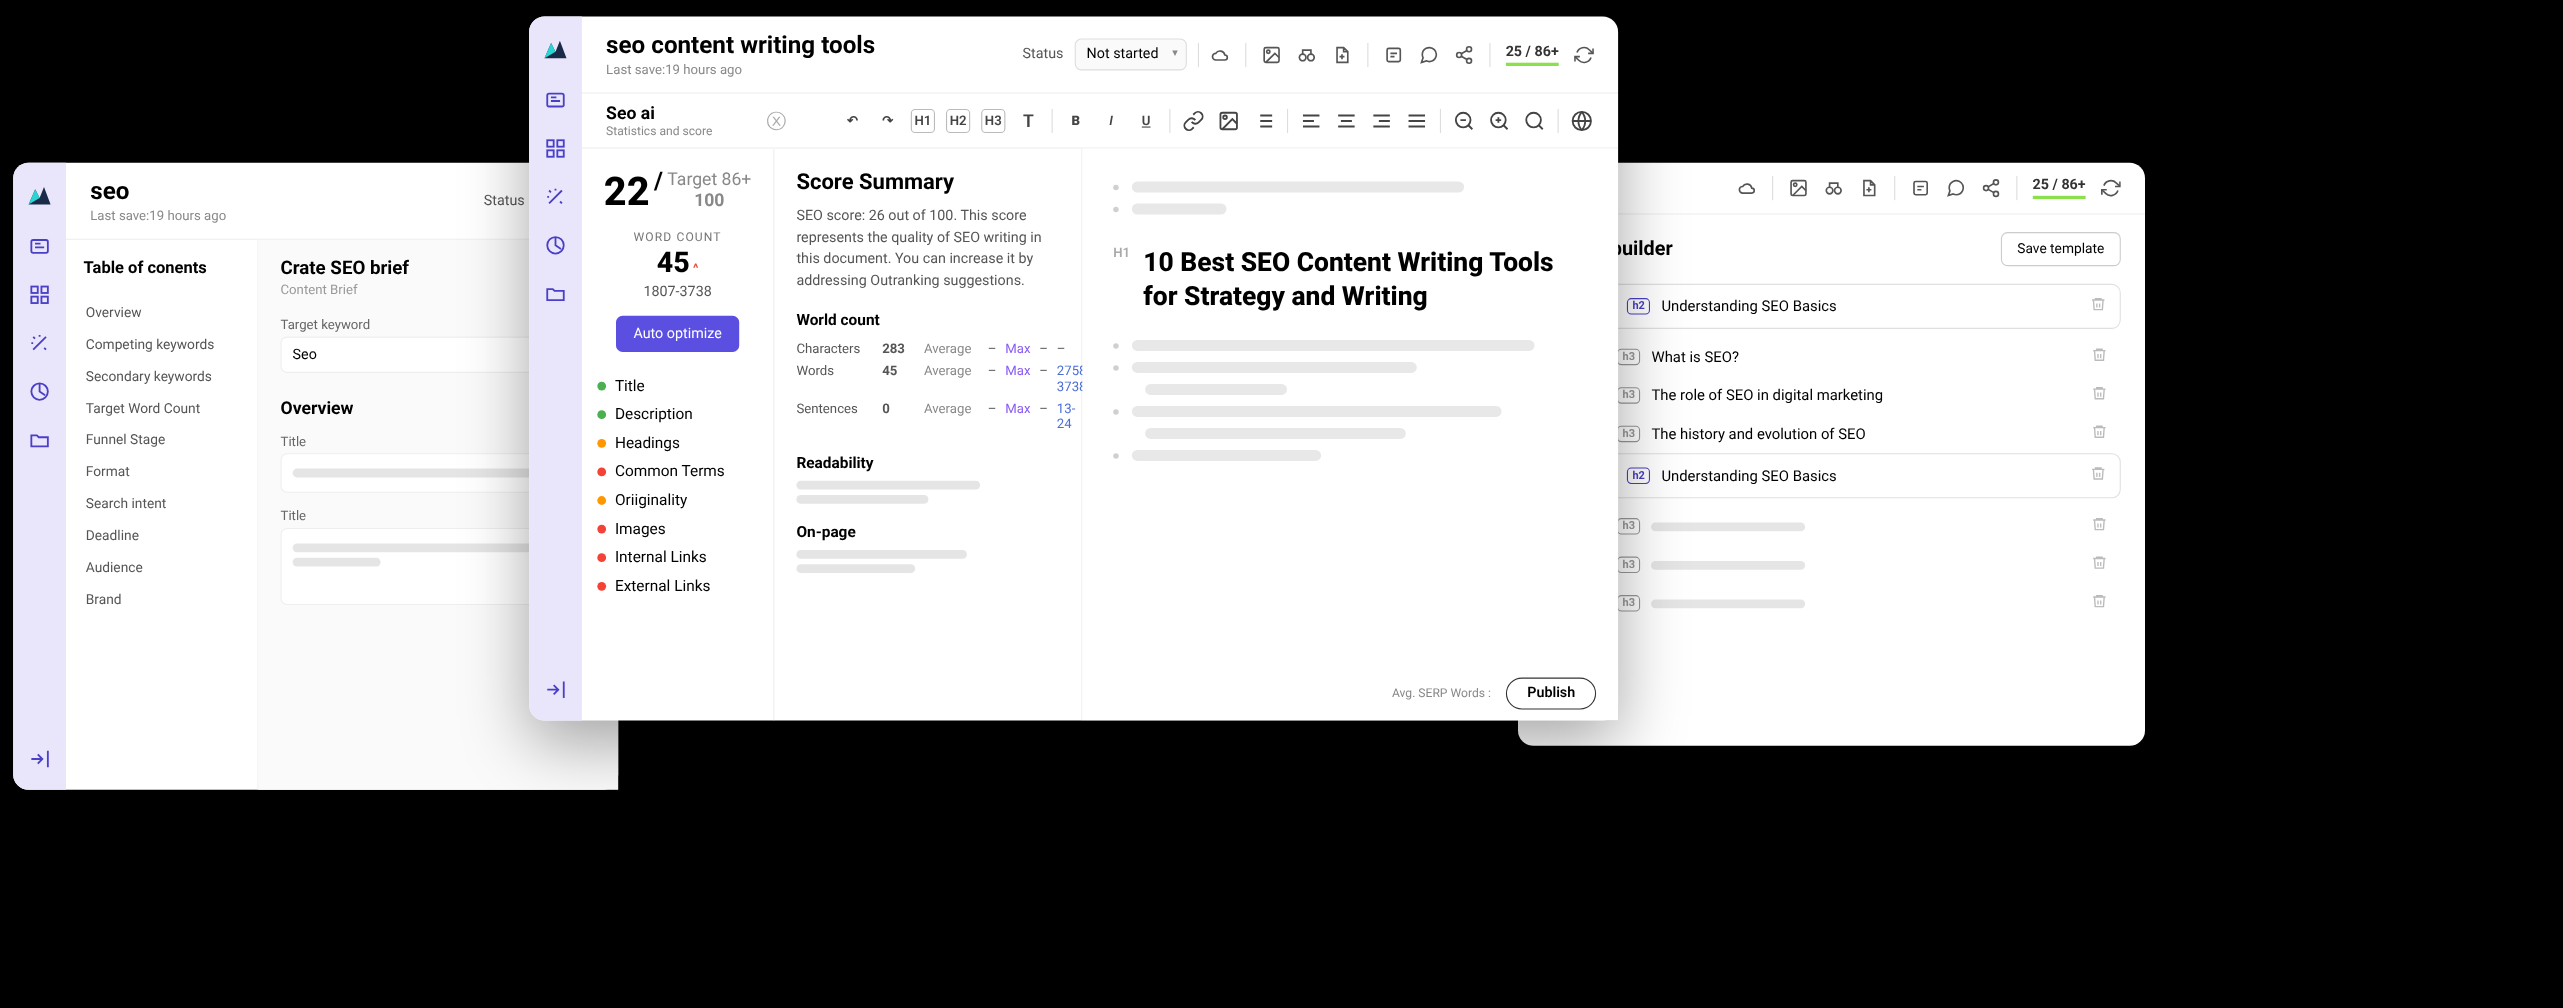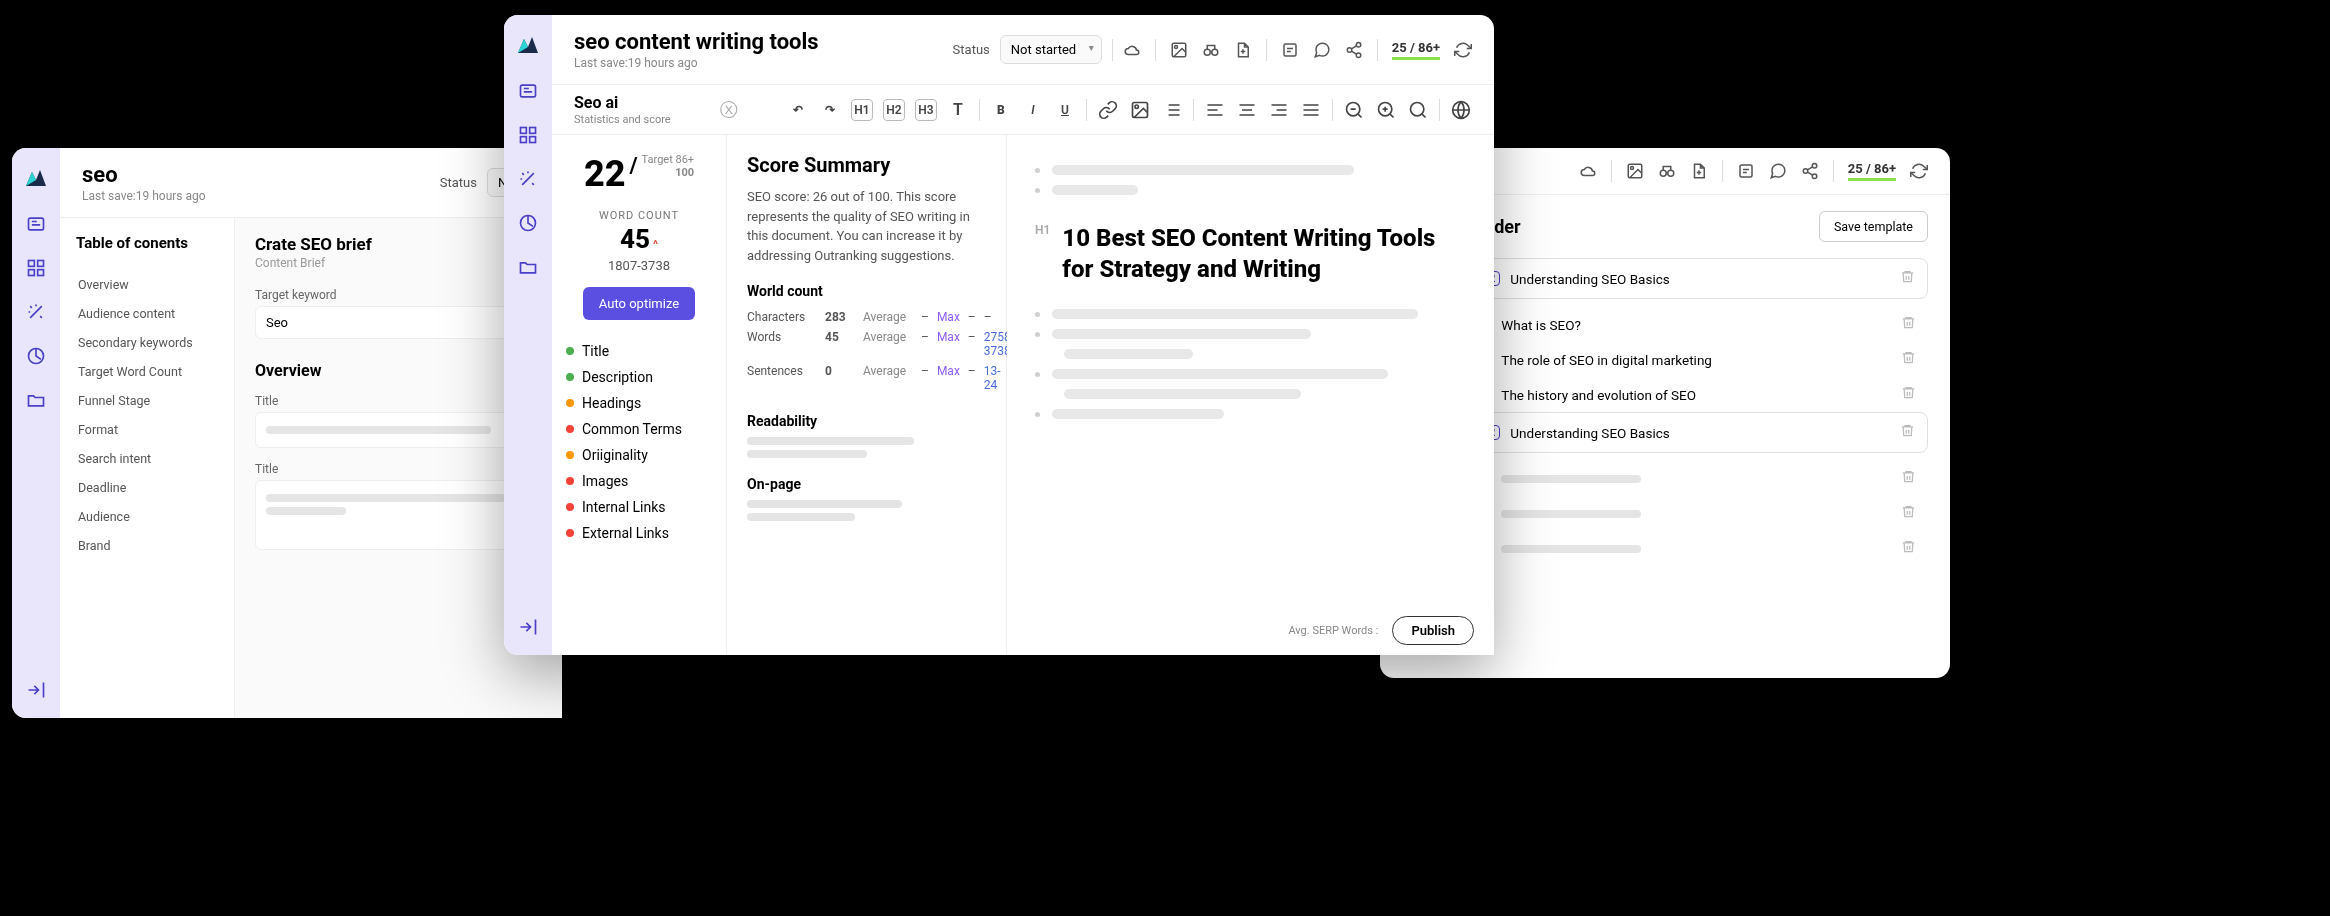--- a/index.html
+++ b/index.html
@@ -1,19 +1,19 @@
 <!DOCTYPE html>
 <html><head>
 <meta charset="utf-8">
 <style>
 *{margin:0;padding:0;box-sizing:border-box;font-family:-apple-system,BlinkMacSystemFont,"Segoe UI",Roboto,sans-serif}
 body{background:#000;width:2330px;height:916px;position:relative;overflow:hidden}
 .card{background:#fff;border-radius:14px;position:absolute;box-shadow:0 20px 60px rgba(0,0,0,0.35)}
 .card-left{left:12px;top:148px;width:550px;height:570px;z-index:1}
-.card-center{left:504px;top:15px;width:990px;height:640px;z-index:3}
+.card-center{left:481px;top:15px;width:990px;height:640px;z-index:3}
 .card-right{left:1380px;top:148px;width:570px;height:530px;z-index:2}
 .rail{width:48px;background:#e9e6fb;display:flex;flex-direction:column;align-items:center;padding:18px 0;gap:24px;border-radius:14px 0 0 14px}
 .logo{width:24px;height:24px}
 .rail-icon{width:20px;height:20px;color:#4a3fc7;cursor:pointer}
 .rail-bottom{margin-top:auto}
 .hdr{display:flex;align-items:center;padding:14px 22px;gap:18px;border-bottom:1px solid #eee}
 .hdr-title{font-size:22px;font-weight:700}
 .hdr-sub{font-size:12px;color:#888;margin-top:2px}
 .hdr-right{margin-left:auto;display:flex;align-items:center;gap:10px}
 .status-label{font-size:13px;color:#555}
@@ -41,21 +41,21 @@
 .stats-head{display:flex;align-items:center;padding:8px 22px;border-bottom:1px solid #eee;gap:20px}
 .stats-title{font-weight:700;font-size:16px}
 .stats-sub{font-size:11px;color:#888;margin-top:1px}
 .stats-close{margin-left:auto;color:#aaa;cursor:pointer;font-size:18px}
 .editor-toolbar{display:flex;gap:10px;align-items:center;margin-left:auto}
 .editor-toolbar .ico{width:22px;height:22px;display:flex;align-items:center;justify-content:center;font-size:12px;font-weight:600;color:#444;border:1.5px solid transparent;border-radius:4px;cursor:pointer}
 .editor-toolbar .ico.box{border-color:#bbb}
 .score-panel{width:175px;padding:18px 14px;border-right:1px solid #eee;text-align:center}
 .score-big{font-size:36px;font-weight:800}
 .score-slash{font-size:22px;font-weight:700}
-.score-target{font-size:11px;color:#888;text-align:right;display:inline-block}
+.score-target{font-size:16px;color:#888;text-align:center;display:inline-block}
 .wc-label{font-size:11px;color:#777;letter-spacing:1px;margin-top:14px}
 .wc-num{font-size:26px;font-weight:800;margin-top:2px}
 .wc-range{font-size:13px;color:#555;margin-top:4px}
 .btn-optimize{background:#5a4fe0;color:#fff;border:none;border-radius:6px;padding:9px 16px;font-size:13px;margin-top:14px;cursor:pointer}
 .check-list{margin-top:18px;text-align:left}
 .check-item{font-size:14px;padding:5px 0;display:flex;align-items:center;gap:8px}
 .dot{width:8px;height:8px;border-radius:50%}
 .dot.green{background:#4caf50}
 .dot.orange{background:#ff9800}
 .dot.red{background:#f44336}
@@ -139,21 +139,21 @@
       <div class="hdr-right">
         <span class="status-label">Status</span>
         <div class="select-wrap"><select class="status-select"><option>No</option></select></div>
       </div>
     </div>
     <div class="left-body">
       <div class="toc">
         <h3>Table of conents</h3>
         <div id="toc-list">
               <div class="toc-item">Overview</div>
-              <div class="toc-item">Audience content</div>
+              <div class="toc-item">Competing keywords</div>
               <div class="toc-item">Secondary keywords</div>
               <div class="toc-item">Target Word Count</div>
               <div class="toc-item">Funnel Stage</div>
               <div class="toc-item">Format</div>
               <div class="toc-item">Search intent</div>
               <div class="toc-item">Deadline</div>
               <div class="toc-item">Audience</div>
               <div class="toc-item">Brand</div>
             </div>
       </div>

